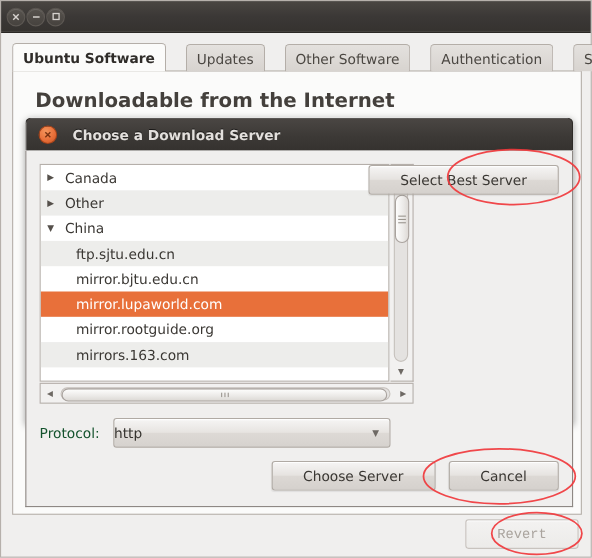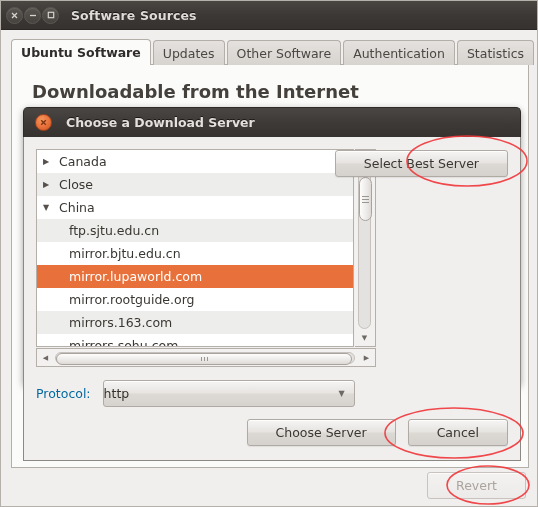--- a/index.html
+++ b/index.html
@@ -84,21 +84,21 @@
     padding: 0 9px;
     display: flex;
     align-items: center;
     font-size: 12.5px;
     color: #4b4742;
     background: linear-gradient(to bottom, #e4e1de 0%, #d7d3cf 100%);
     border: 1px solid #b4aea8;
     border-bottom: none;
     border-radius: 4px 4px 0 0;
     box-sizing: border-box;
-    margin-right: 2px;
+    margin-right: 18px;
     white-space: nowrap;
   }
   .tab.active {
     background: #fbfbfa;
     color: #2f2c29;
     font-weight: bold;
     height: 26px;
     border-color: #b4aea8;
     position: relative;
     z-index: 4;
@@ -123,20 +123,21 @@
     color: #44403c;
   }
 
   
   #bottom-bar {
     position: absolute;
     left: 0; bottom: 0;
     width: 100%;
     height: 39px;
     box-sizing: border-box;
+    font-family: Liberation Mono, monospace;
   }
   #bottom-buttons {
     position: absolute;
     right: 11px; top: 5px;
     display: flex;
     gap: 10px;
   }
 
   
   .btn {
@@ -365,21 +366,21 @@
 
   
   #protocol-row {
     position: absolute;
     left: 12px; top: 243px;
     display: flex;
     align-items: center;
   }
   #protocol-label {
     font-size: 12.5px;
-    color: #0369a1;
+    color: #14532d;
     margin-right: 12px;
   }
   #protocol-select {
     width: 252px;
     height: 27px;
     background: linear-gradient(to bottom, #f6f5f4 0%, #e7e4e1 48%, #ddd9d5 52%, #d6d2ce 100%);
     border: 1px solid #b0aaa4;
     border-radius: 3px;
     box-shadow: inset 0 1px 0 rgba(255,255,255,0.85);
     display: flex;
@@ -437,21 +438,20 @@
         <svg width="8" height="7" viewBox="0 0 8 7">
             <path d="M1 3.5 L7 3.5" stroke="#d6d2ce" stroke-width="1.3" fill="none"></path>
           </svg>
       </div>
       <div class="winbtn">
         <svg width="8" height="8" viewBox="0 0 8 8">
             <rect x="1.3" y="1.3" width="5.4" height="5.4" stroke="#d6d2ce" stroke-width="1.2" fill="none"></rect>
           </svg>
       </div>
     </div>
-    <div id="window-title">Software Sources</div>
   </div>
 
   <div id="tabbar">
     <div class="tab active">
         <span>Ubuntu Software</span>
       </div>
     <div class="tab">
         <span>Updates</span>
       </div>
     <div class="tab">
@@ -489,21 +489,21 @@
 
       <div id="list-area">
         <div id="list-frame">
 
           <div class="row">
             <span class="tri">▶</span>
             <span class="label">Canada</span>
           </div>
           <div class="row alt">
             <span class="tri">▶</span>
-            <span class="label">Close</span>
+            <span class="label">Other</span>
           </div>
           <div class="row">
             <span class="tri">▼</span>
             <span class="label">China</span>
           </div>
           <div class="row alt child">
             <span class="indent"></span>
             <span class="label">ftp.sjtu.edu.cn</span>
           </div>
           <div class="row child">
@@ -514,24 +514,20 @@
             <span class="indent"></span>
             <span class="label">mirror.lupaworld.com</span>
           </div>
           <div class="row child">
             <span class="indent"></span>
             <span class="label">mirror.rootguide.org</span>
           </div>
           <div class="row alt child">
             <span class="indent"></span>
             <span class="label">mirrors.163.com</span>
-          </div>
-          <div class="row child">
-            <span class="indent"></span>
-            <span class="label">mirrors.sohu.com</span>
           </div>
 
         </div>
 
         <div id="vscroll">
           <div class="sb-arrow">▲</div>
           <div id="vscroll-track">
             <div id="vscroll-thumb">
               <span class="grip-v">
                   <i></i>

